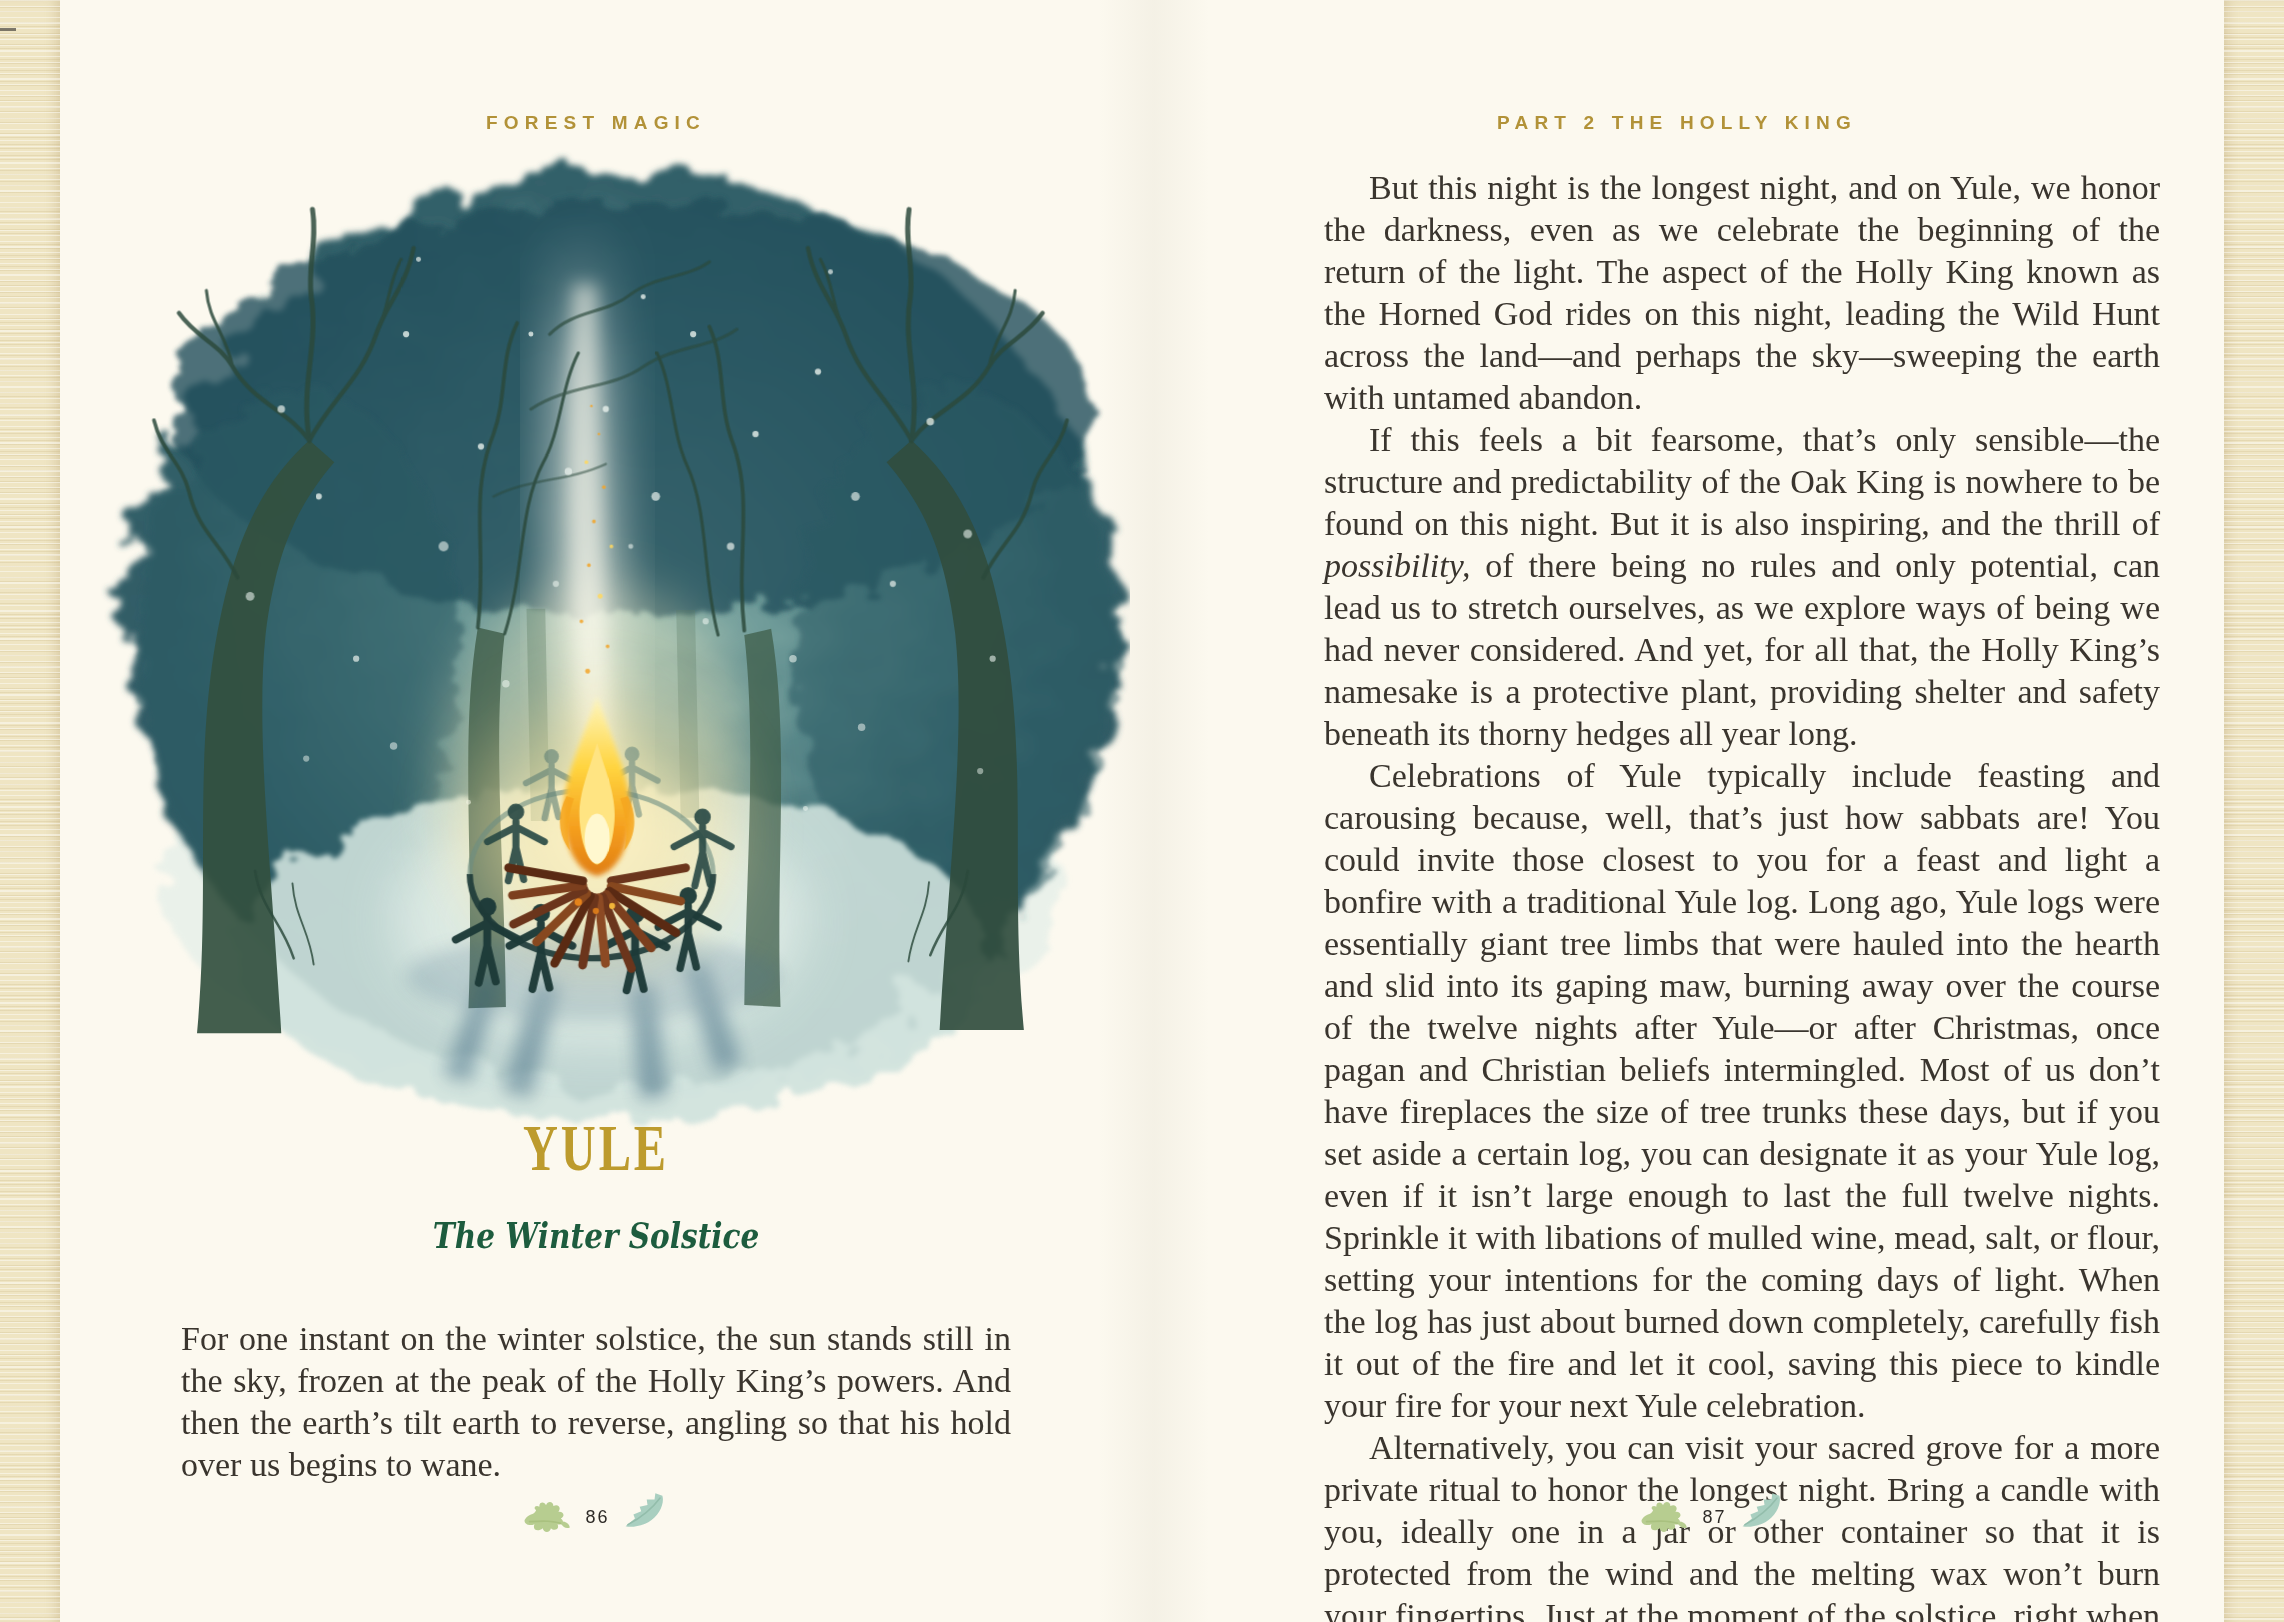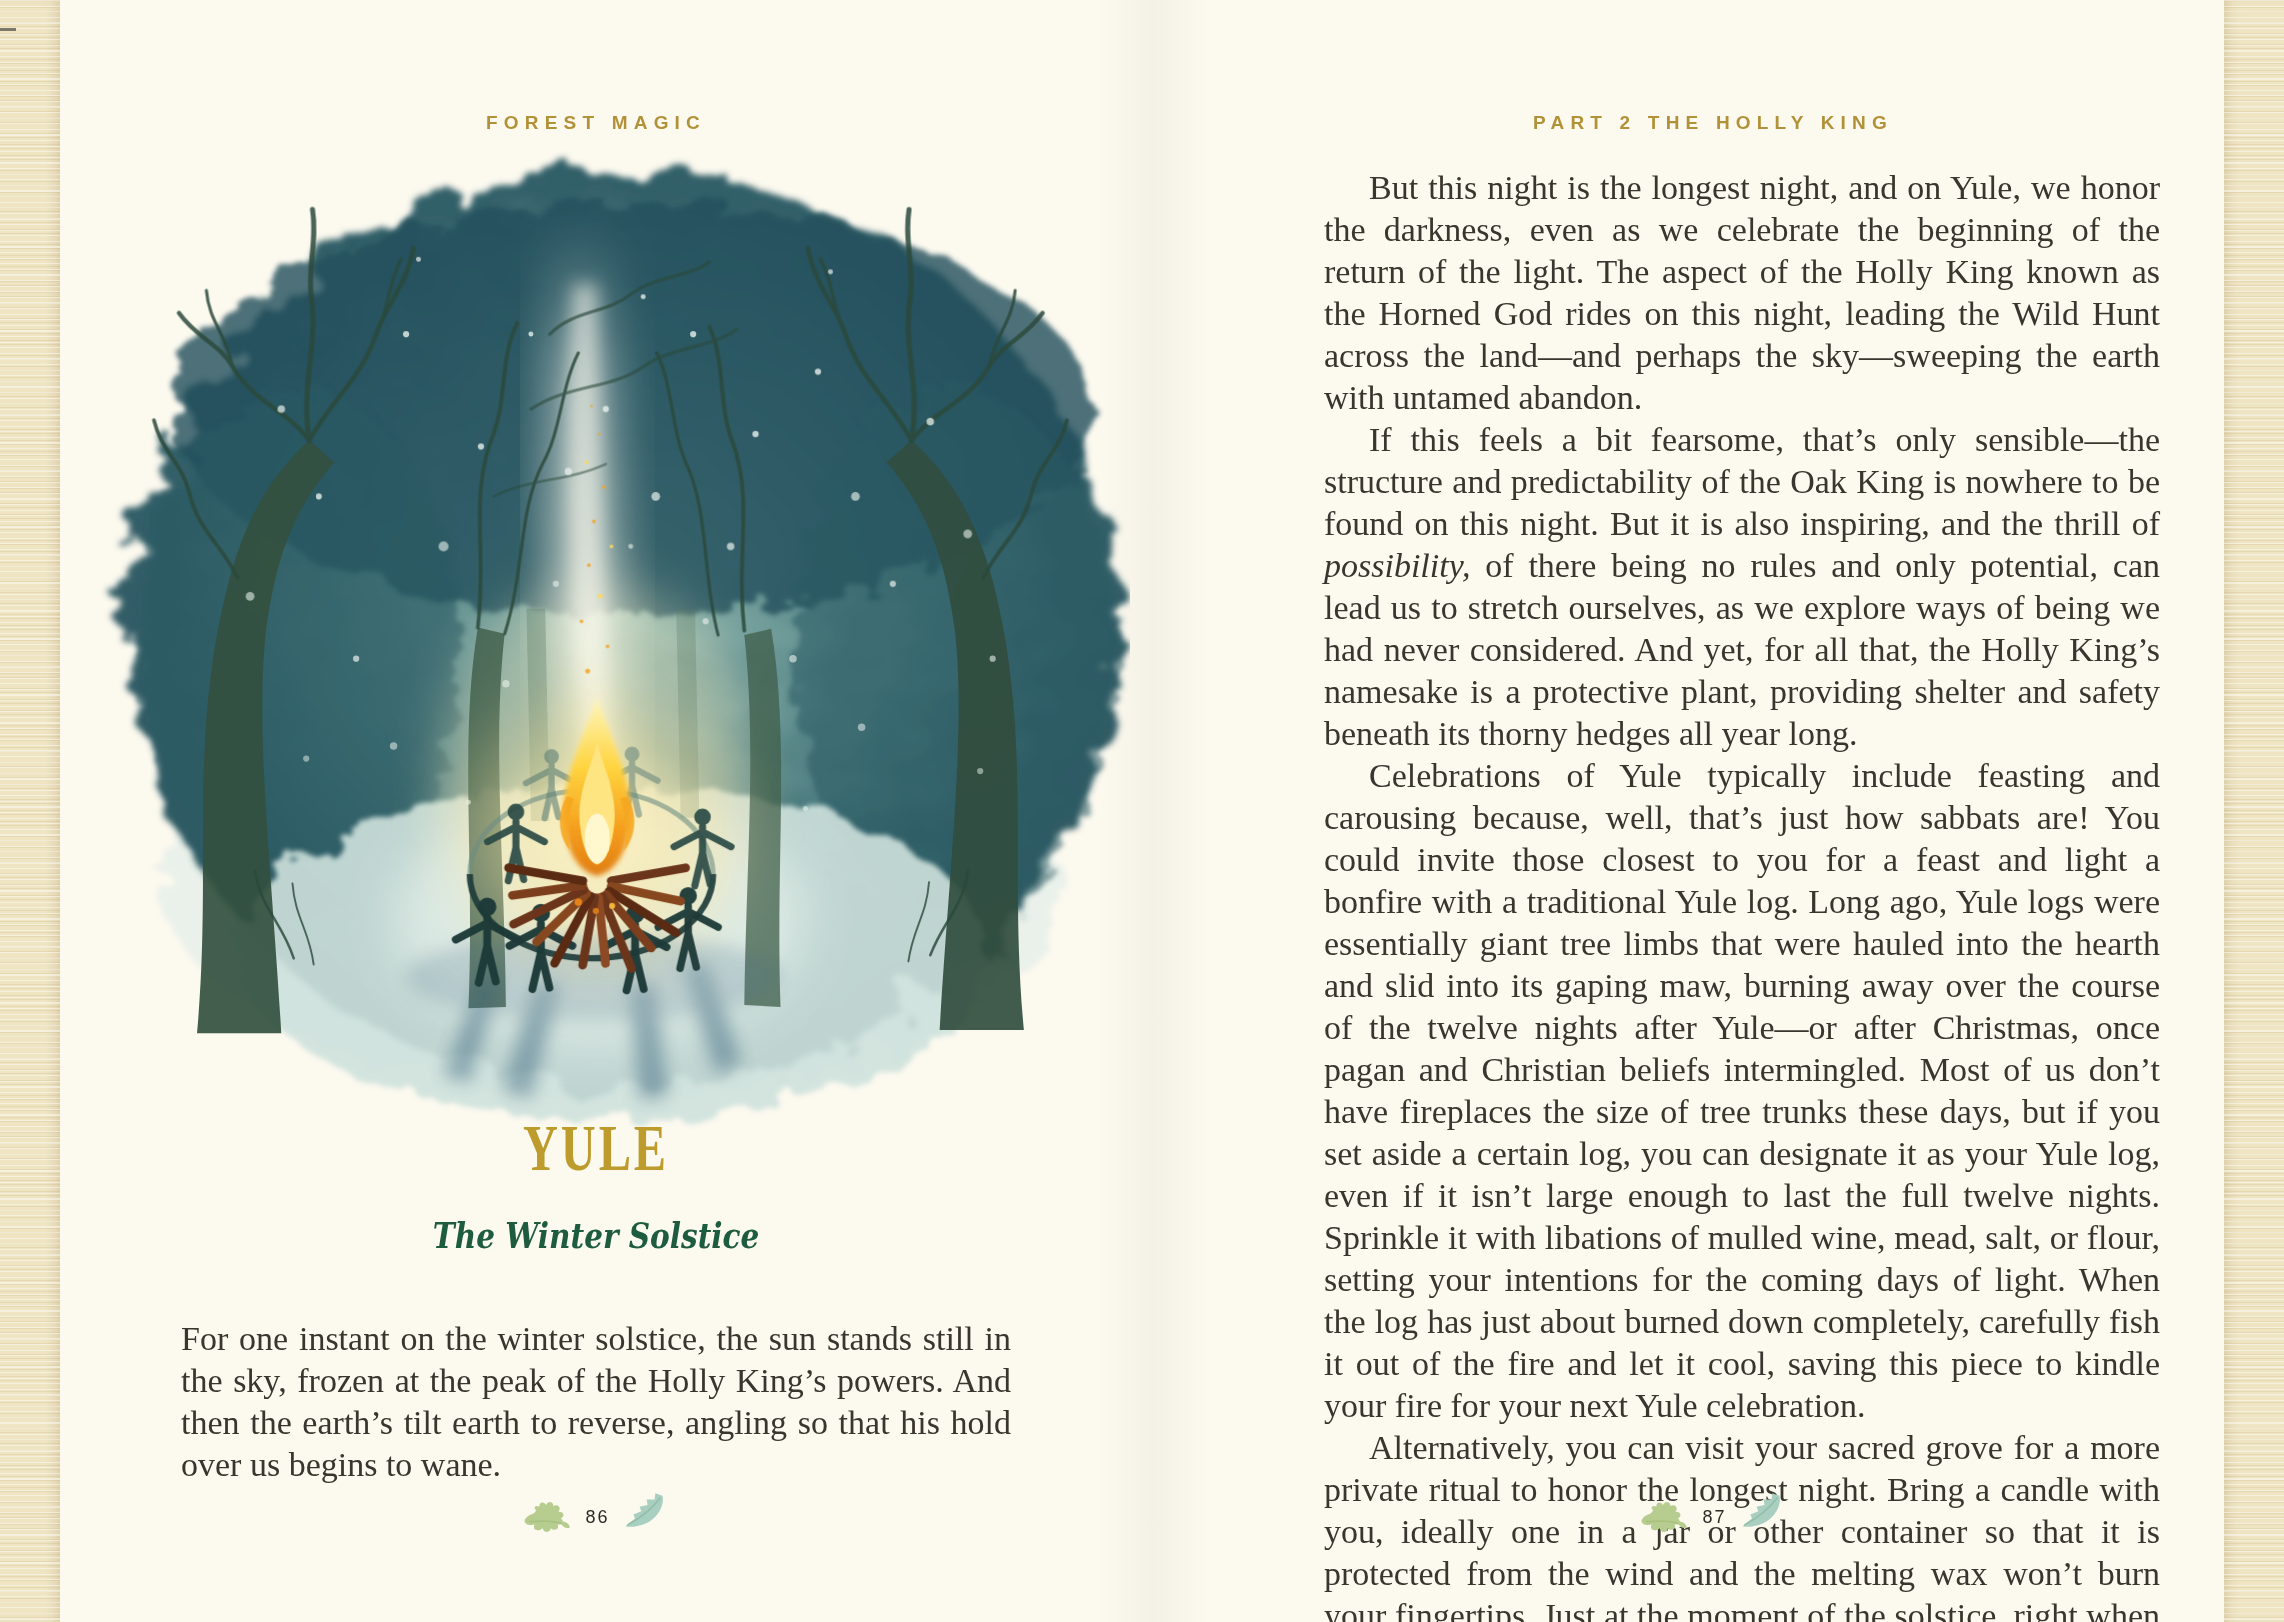--- a/index.html
+++ b/index.html
@@ -13,21 +13,21 @@
     background:repeating-linear-gradient(to bottom, rgba(255,255,255,.45) 0 1.2px, rgba(0,0,0,0) 1.2px 5.6px),
                repeating-linear-gradient(to bottom, rgba(193,172,118,.22) 0 0.6px, rgba(0,0,0,0) 0.6px 3.7px);}
   .scan-mark{position:absolute;left:0;top:27.5px;width:16px;height:3.1px;background:#4a463e;opacity:.7;}
   .gutter{position:absolute;top:0;bottom:0;left:1098px;width:112px;
     background:linear-gradient(to right, rgba(120,108,76,0) 0%, rgba(120,108,76,.06) 50%, rgba(120,108,76,0) 100%);}
 
   .running-header{position:absolute;top:110px;height:25px;display:flex;align-items:center;justify-content:center;
     font-family:"Liberation Sans",sans-serif;font-weight:700;font-size:19px;letter-spacing:6.2px;
     color:var(--header-gold,#b29238);}
   .running-header.lft{left:181px;width:830px;}
-  .running-header.rgt{left:1295px;width:836px;}
+  .running-header.rgt{left:1259px;width:836px;}
 
   .illustration{position:absolute;left:94px;top:147px;width:1036px;height:986px;}
 
   .chapter-title{position:absolute;left:181px;top:1115px;width:830px;text-align:center;
     font-family:"Liberation Serif",serif;font-weight:700;font-size:62px;line-height:65px;
     color:var(--title-gold,#bd9b2d);letter-spacing:3.7px;transform:scaleX(.78) scaleY(1.04);transform-origin:center top;}
   .chapter-subtitle{position:absolute;left:181px;top:1216px;width:830px;text-align:center;
     font-family:"DejaVu Serif",serif;font-style:italic;font-weight:700;font-size:36px;line-height:39px;
     color:var(--subtitle-green,#1d5c3e);transform:scaleX(.82);transform-origin:center top;}
 

